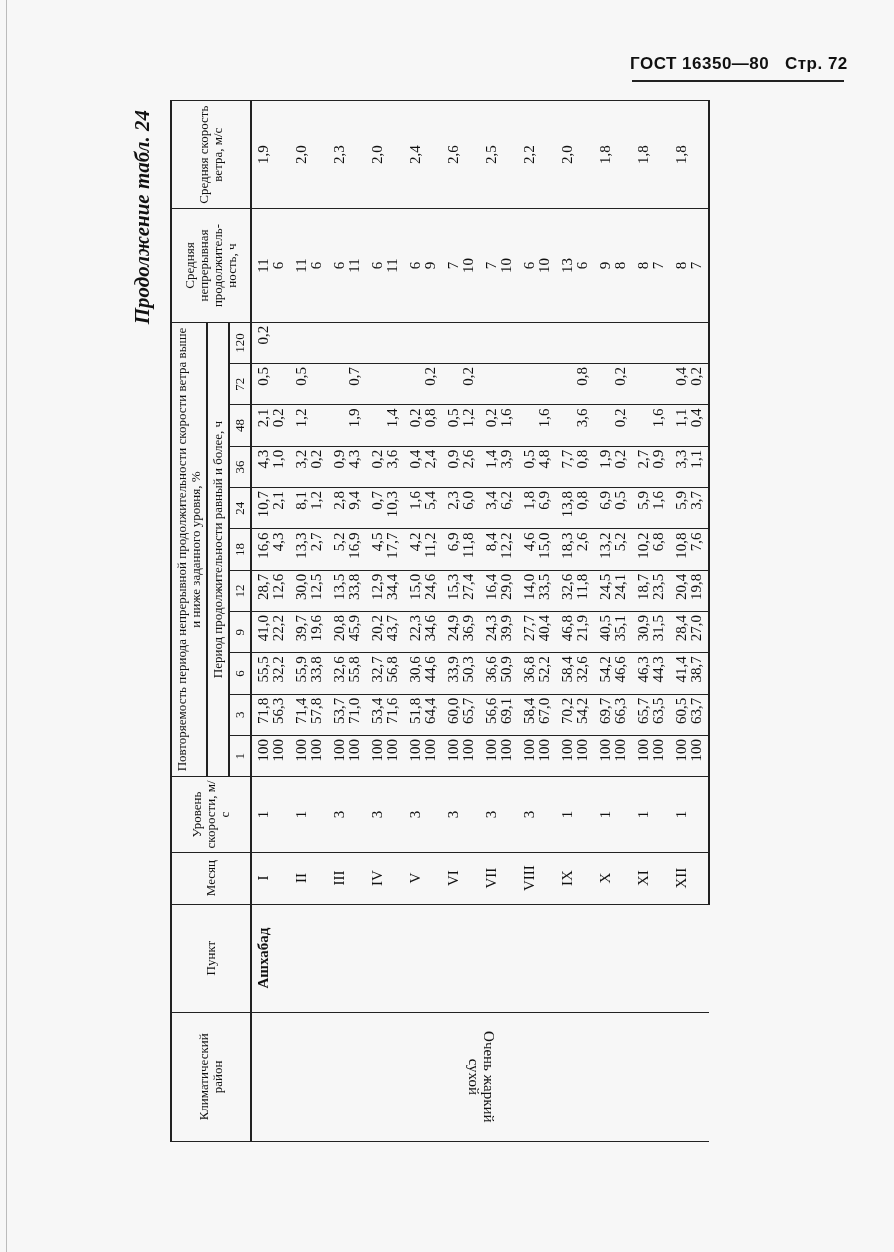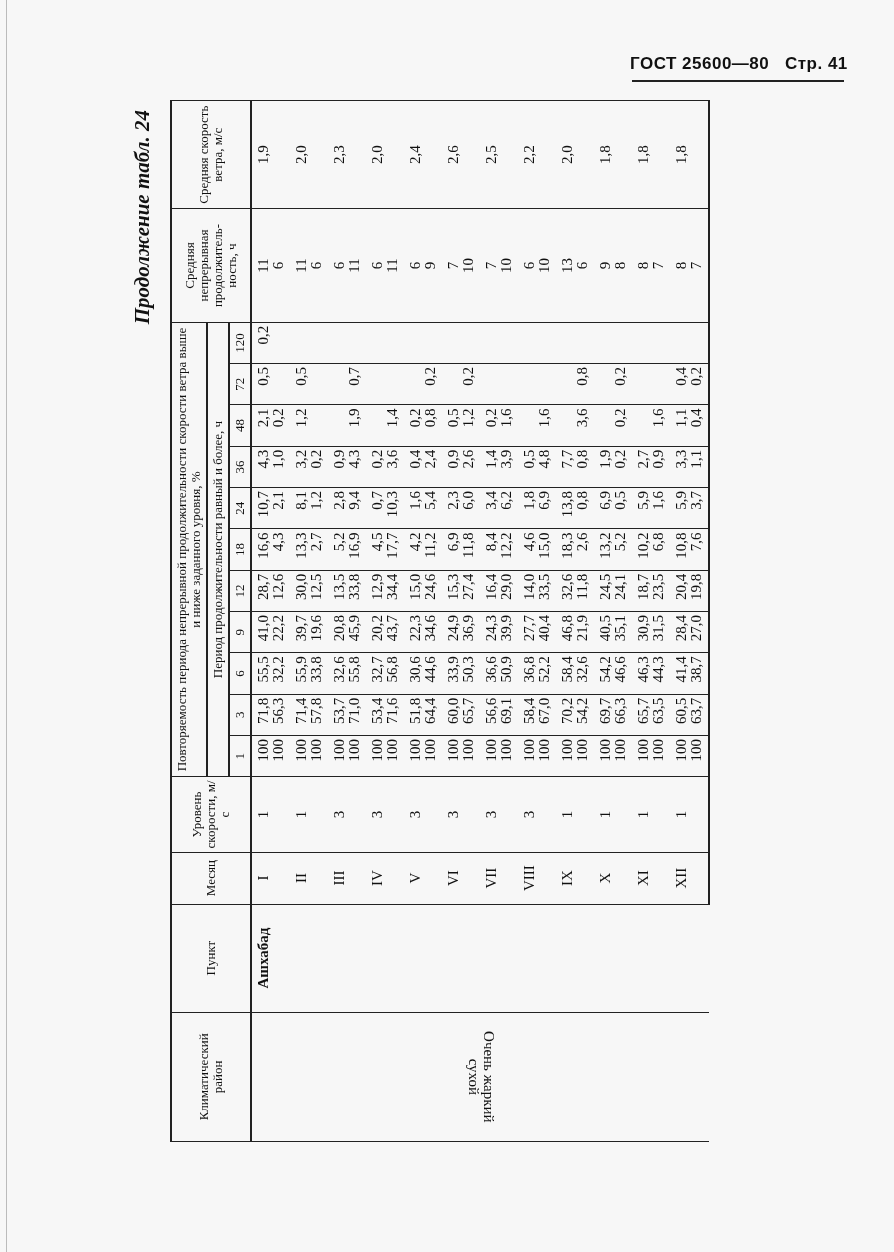--- a/index.html
+++ b/index.html
@@ -25,22 +25,22 @@
   .c-level{width:64px;}
   .c-pct{width:32px;}
   .c-dur{width:100px;}
   .c-spd{width:95px;}
 </style>
 </head>
 <body>
 
 <div class="page-left-rule"></div>
 <div class="header">
-  <span>ГОСТ 25600—80</span>
-  &nbsp;&nbsp;<span>Стр. 41</span>
+  <span>ГОСТ 16350—80</span>
+  &nbsp;&nbsp;<span>Стр. 72</span>
 </div>
 <div class="header-rule"></div>
 
 <div class="rot">
   <div class="caption">Продолжение табл. 24</div>
   <table>
     <thead>
       <tr>
         <th class="c-region" rowspan="3">Климатический район</th>
         <th class="c-point" rowspan="3">Пункт</th>

